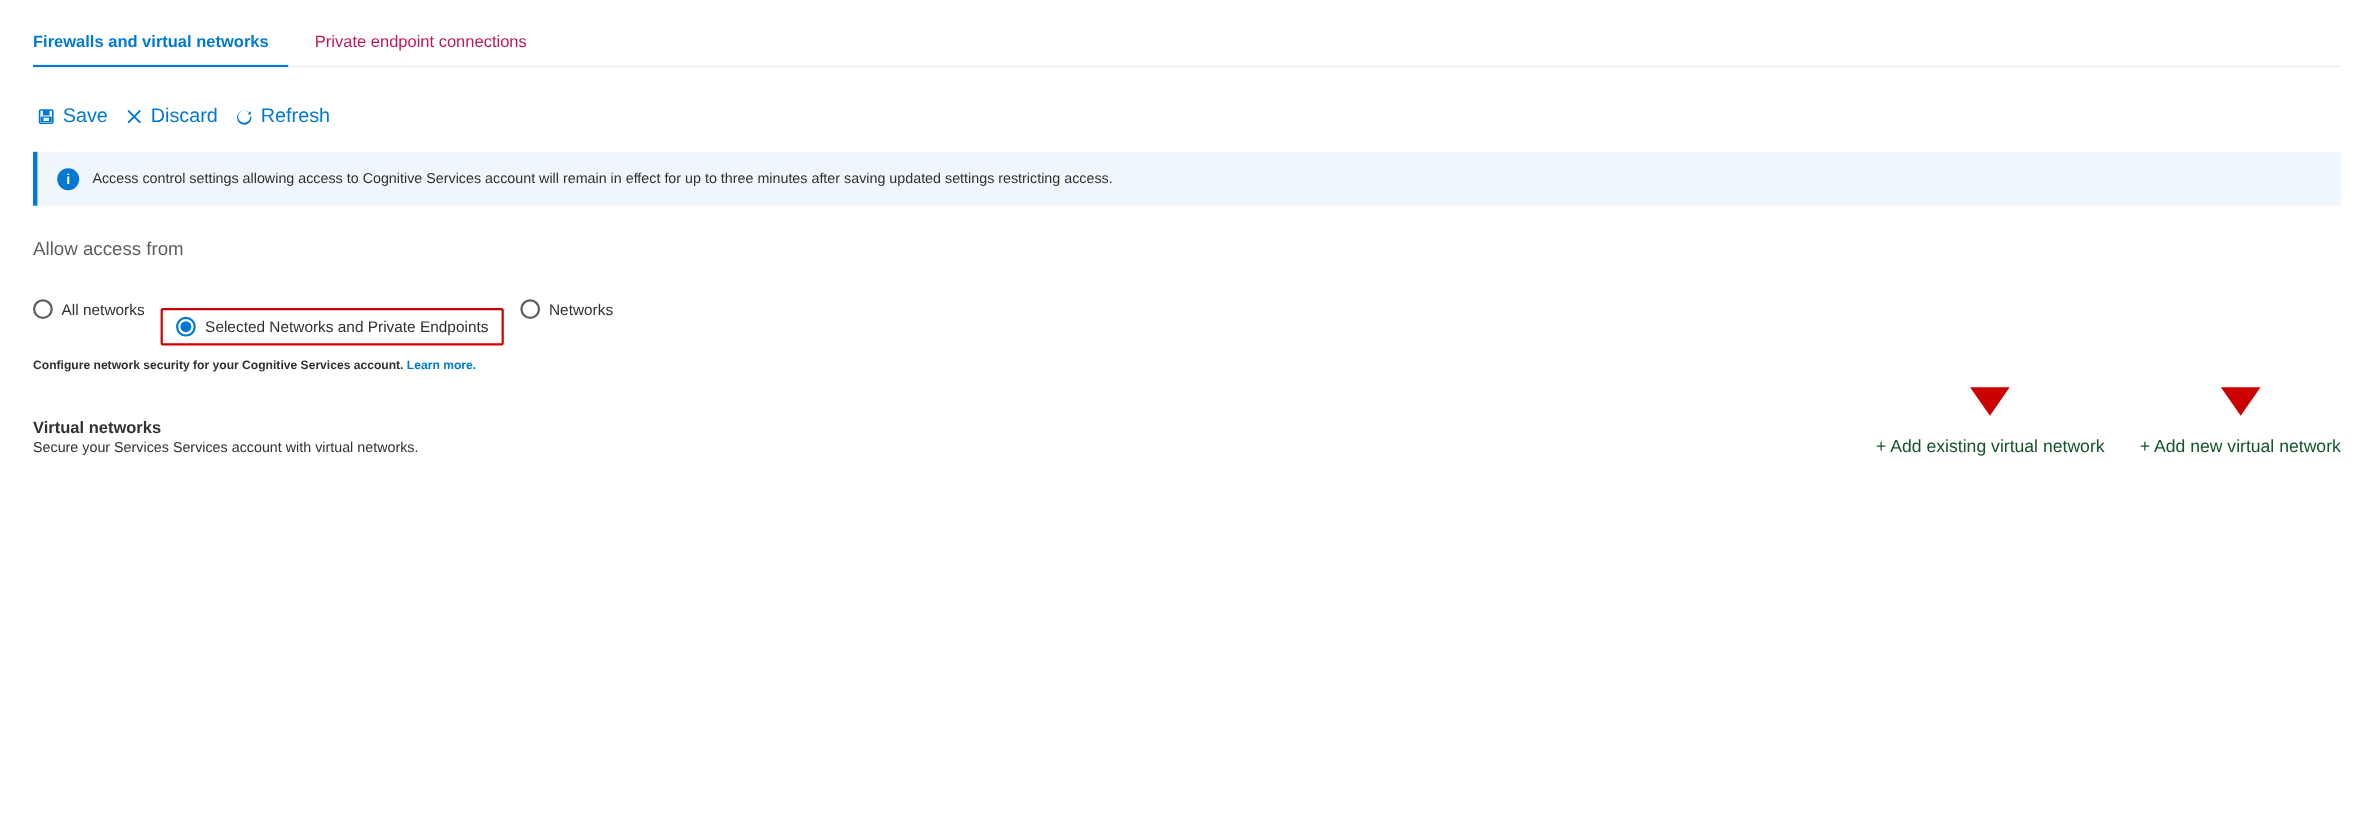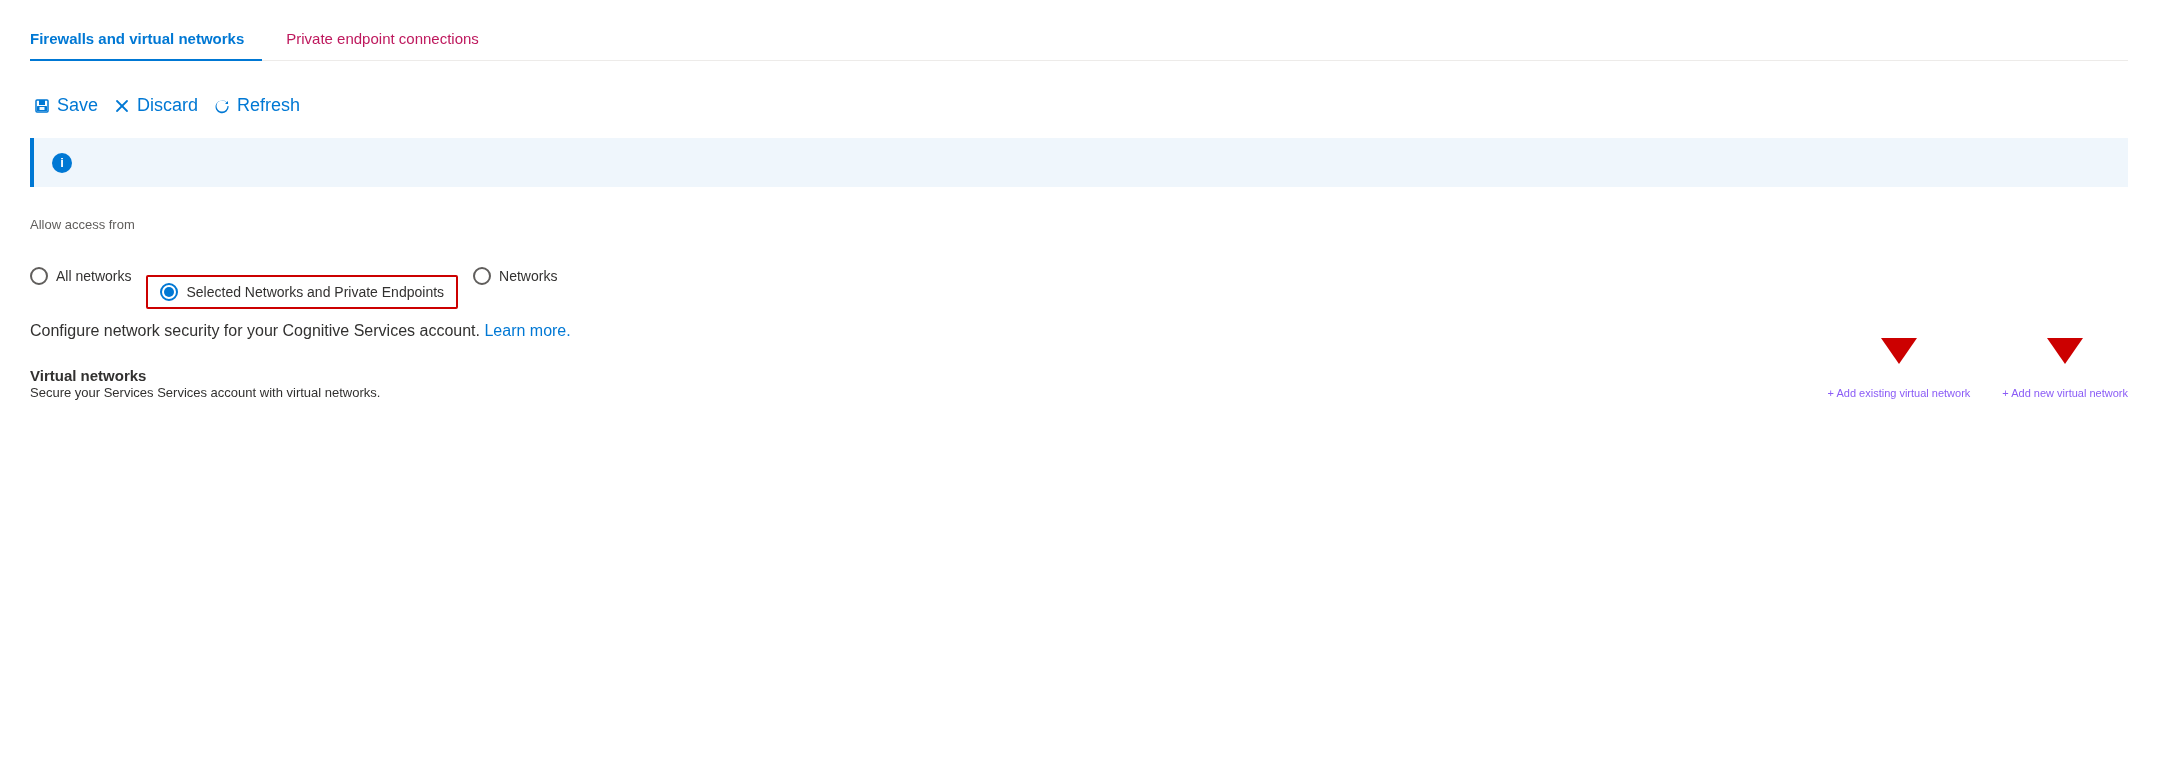--- a/index.html
+++ b/index.html
@@ -104,21 +104,21 @@
       flex-shrink: 0;
       margin-top: 1px;
     }
 
     
     .section {
       margin-bottom: 24px;
     }
 
     .section-label {
-      font-size: 13px;
+      font-size: 17px;
       color: #605e5c;
       margin-bottom: 10px;
     }
 
     
     .radio-group {
       display: flex;
       align-items: center;
       gap: 15px;
       margin-bottom: 10px;
@@ -160,24 +160,25 @@
       border-radius: 50%;
       background: #0078d4;
     }
 
     .radio-label {
       font-size: 14px;
       color: #323130;
     }
 
     .helper-text {
-      font-size: 16px;
-      color: #323130;
-      margin-bottom: 24px;
+      font-size: 11px;
+      color: #323130;
+      margin-bottom: 40px;
       line-height: 1.5;
+      font-weight: bold;
     }
 
     .helper-text a {
       color: #0078d4;
       text-decoration: none;
     }
 
     
     .vnet-section {
       margin-top: 8px;
@@ -203,22 +204,22 @@
     }
 
     .vnet-actions {
       display: flex;
       align-items: center;
       gap: 32px;
       position: relative;
     }
 
     .vnet-link {
-      color: #8b5cf6;
-      font-size: 11px;
+      color: #14532d;
+      font-size: 16px;
       text-decoration: none;
       cursor: pointer;
       position: relative;
     }
 
     .arrow-down {
       position: absolute;
       top: -46px;
       left: 50%;
       transform: translateX(-50%);
@@ -272,20 +273,21 @@
         <svg width="16" height="16" viewBox="0 0 16 16" fill="none">
           <path d="M13.5 8A5.5 5.5 0 1 1 8 2.5c1.8 0 3.4.86 4.4 2.2L11 6h3V3l-1.3 1.3A6.5 6.5 0 1 0 14.5 8h-1z" fill="#0078d4"></path>
         </svg>
       </span>
       <span>Refresh</span>
     </button>
   </div>
 
   <div class="info-banner">
     <div class="info-icon">i</div>
+    <span>Access control settings allowing access to Cognitive Services account will remain in effect for up to three minutes after saving updated settings restricting access.</span>
   </div>
 
   <div class="section">
     <div class="section-label">Allow access from</div>
 
     <div class="radio-group">
 
       <div class="radio-option">
         <div class="radio-circle"></div>
         <span class="radio-label">All networks</span>

